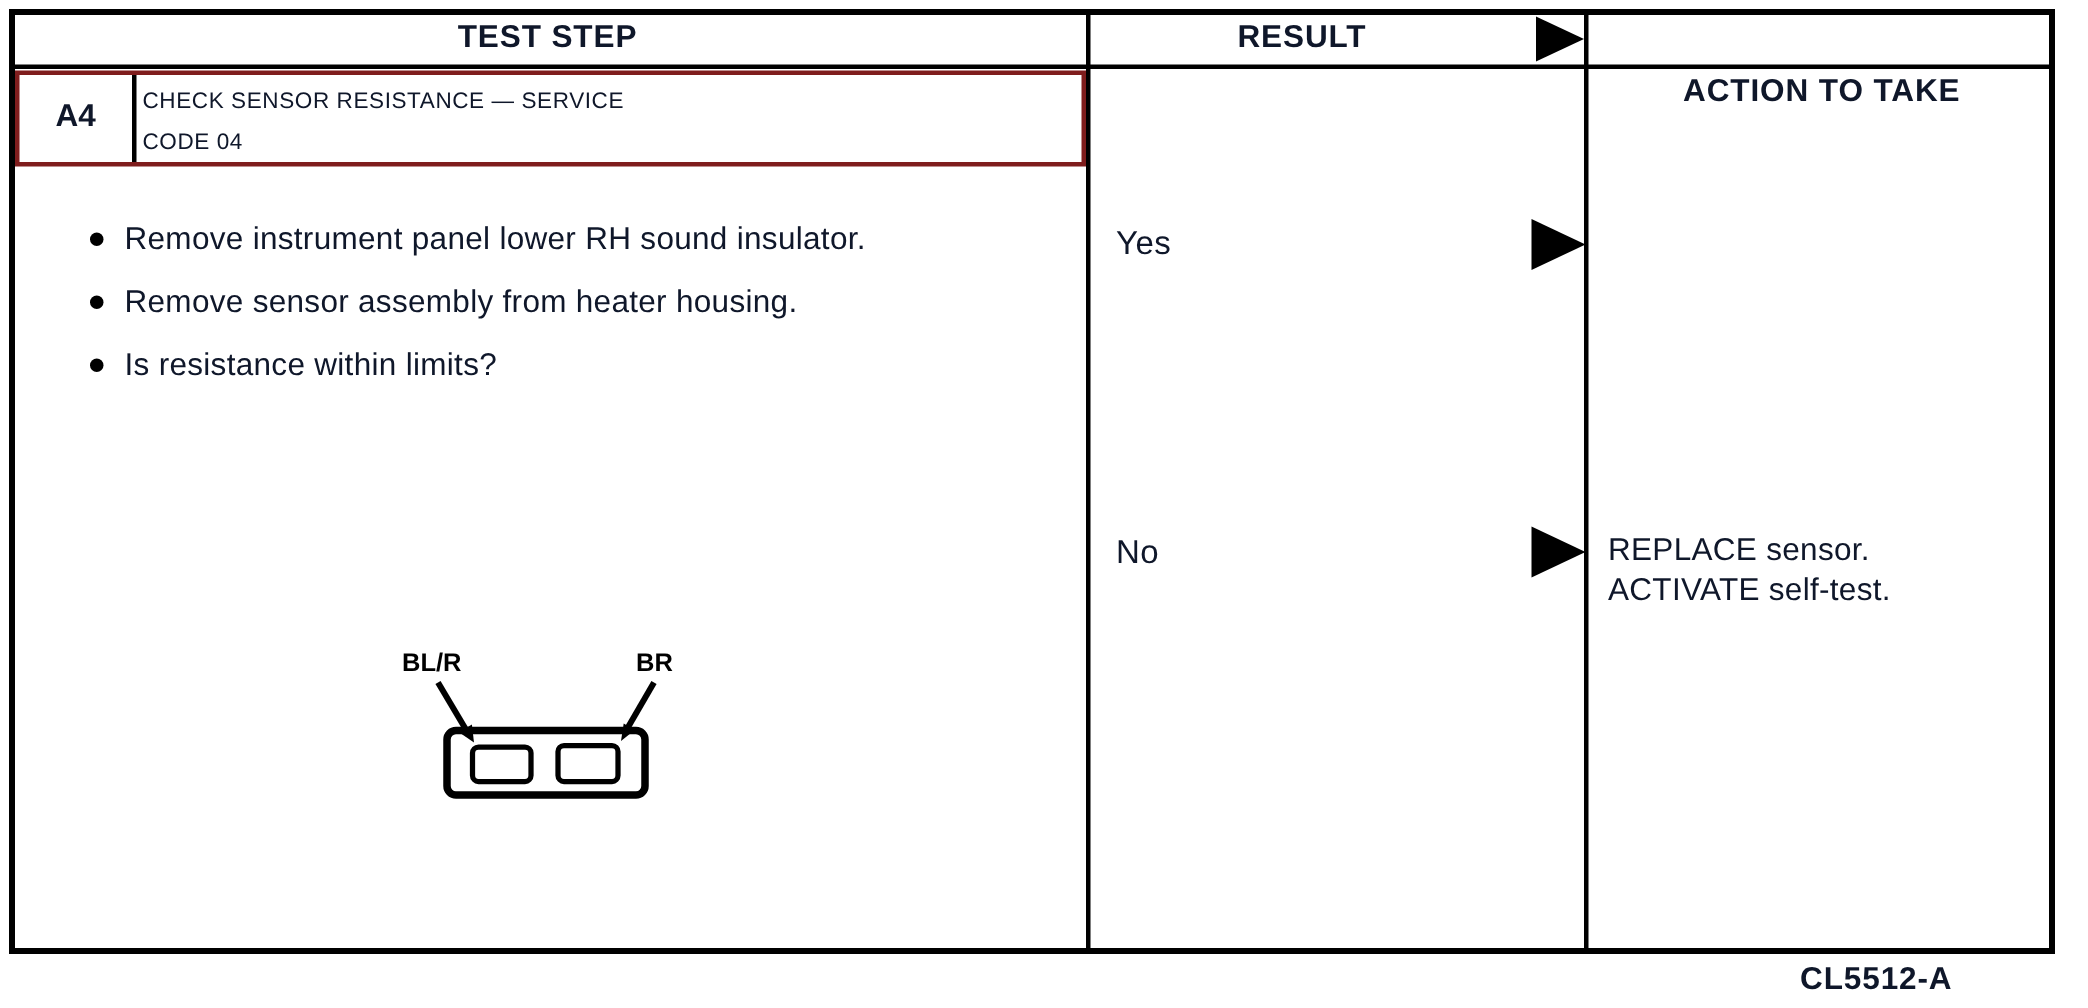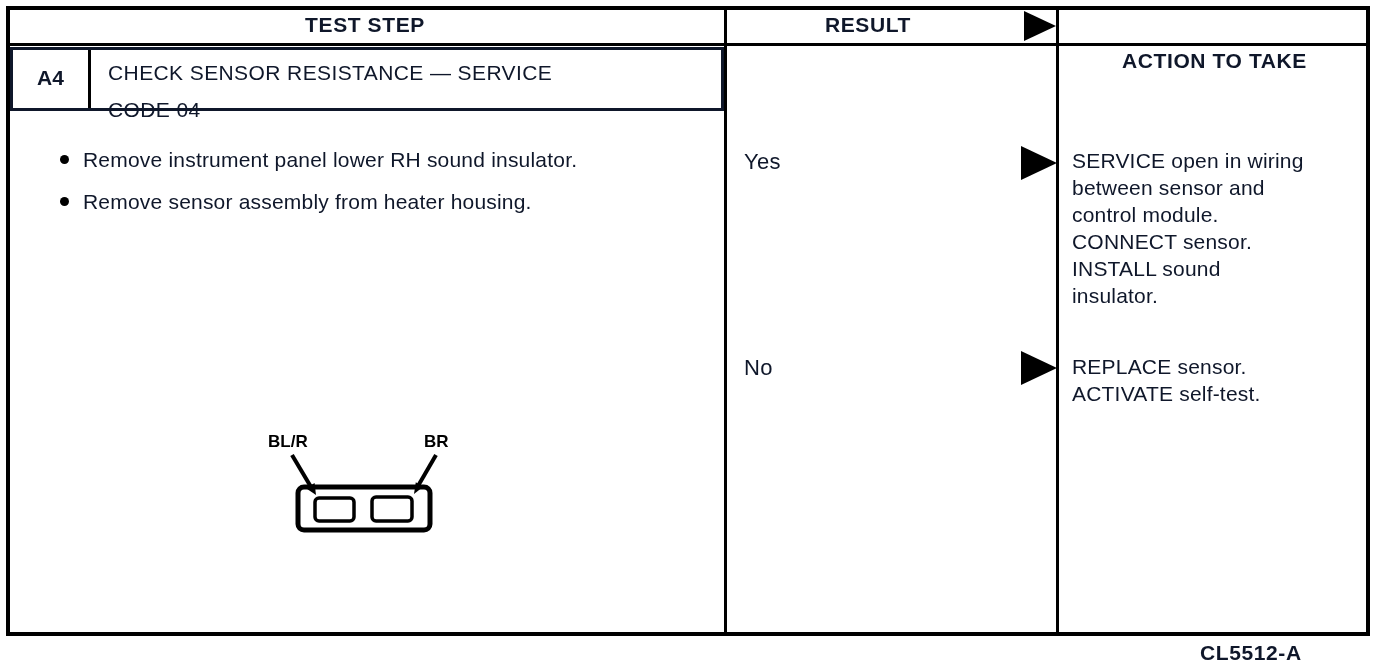--- a/index.html
+++ b/index.html
@@ -24,24 +24,24 @@
   .hdr-result    { left:704px; width:328px; }
   .hdr-action    { left:1059px;width:311px;margin-top:36px; }
 
   
   .tri { width:0; height:0; border-top:15px solid transparent; border-bottom:15px solid transparent; border-left:32px solid #000; }
   .header-arrow { left:1024px; top:11px; }
   .yes-arrow    { left:1021px; top:146px; border-top-width:17px; border-bottom-width:17px; border-left-width:36px; }
   .no-arrow     { left:1021px; top:351px; border-top-width:17px; border-bottom-width:17px; border-left-width:36px; }
 
   
-  .a4-box { left:10px; top:47px; width:714px; height:64px; border:3px solid #0f172a;text-decoration:underline; }
+  .a4-box { left:10px; top:47px; width:714px; height:64px; border:3px solid #7f1d1d;text-decoration:underline; }
   .a4-divider { position:absolute; left:75px; top:0; width:3px; height:100%; background:#000; }
   .a4-id { position:absolute; left:0; top:16px; width:75px; text-align:center; font-weight:bold; font-size:21px; }
-  .a4-title { position:absolute; left:95px; top:4px; font-size:21px; line-height:37px; letter-spacing:0.4px; white-space:pre-line; }
+  .a4-title { position:absolute; left:82px; top:4px; font-size:15px; line-height:27px; letter-spacing:0.4px; white-space:pre-line; }
 
   
   .bullets { left:58px; top:146px; width:668px; list-style:none; }
   .bullets li {
     position:relative; padding-left:25px; margin-bottom:15px;
     font-size:21px; line-height:27px; letter-spacing:0.2px; white-space:pre-line;
   }
   .bullets li::before {
     content:""; position:absolute; left:2px; top:9px;
     width:9px; height:9px; background:#000; border-radius:50%;
@@ -79,42 +79,37 @@
   <div class="abs a4-box">
     <div class="a4-divider"></div>
     <div class="a4-id">A4</div>
     <div class="a4-title">CHECK SENSOR RESISTANCE — SERVICE
 CODE 04</div>
   </div>
 
   <ul class="abs bullets">
     <li>Remove instrument panel lower RH sound insulator.</li>
     <li>Remove sensor assembly from heater housing.</li>
+    <li>Is resistance within limits?</li>
   </ul>
 
   <svg class="abs diagram" viewBox="0 0 290 125" width="290" height="125" xmlns="http://www.w3.org/2000/svg">
     <rect x="68" y="72" width="132" height="43" rx="6" fill="none" stroke="#000" stroke-width="5"></rect>
     <rect x="85" y="83" width="39" height="23" rx="4" fill="#fff" stroke="#000" stroke-width="3.5"></rect>
     <rect x="142" y="82" width="40" height="24" rx="4" fill="#fff" stroke="#000" stroke-width="3.5"></rect>
     <line x1="62" y1="40" x2="81" y2="72" stroke="#000" stroke-width="4"></line>
     <polygon points="86,80 76,73.2 84.6,68" fill="#000"></polygon>
     <line x1="206" y1="40" x2="188" y2="71" stroke="#000" stroke-width="4"></line>
     <polygon points="184,79 185.8,67.3 193.2,71.7" fill="#000"></polygon>
     <text x="38" y="32" font-size="17" font-weight="bold" font-family="Liberation Sans, sans-serif" fill="#000">BL/R</text>
     <text x="194" y="32" font-size="17" font-weight="bold" font-family="Liberation Sans, sans-serif" fill="#000">BR</text>
   </svg>
 
   <div class="abs result-label yes-label">Yes</div>
   <div class="abs tri yes-arrow"></div>
-  <div class="abs action-text yes-action">SERVICE open in wiring
-between sensor and
-control module.
-CONNECT sensor.
-INSTALL sound
-insulator.</div>
 
   <div class="abs result-label no-label">No</div>
   <div class="abs tri no-arrow"></div>
   <div class="abs action-text no-action">REPLACE sensor.
 ACTIVATE self-test.</div>
 
   <div class="abs figure-code">CL5512-A</div>
 
 </div>
 

